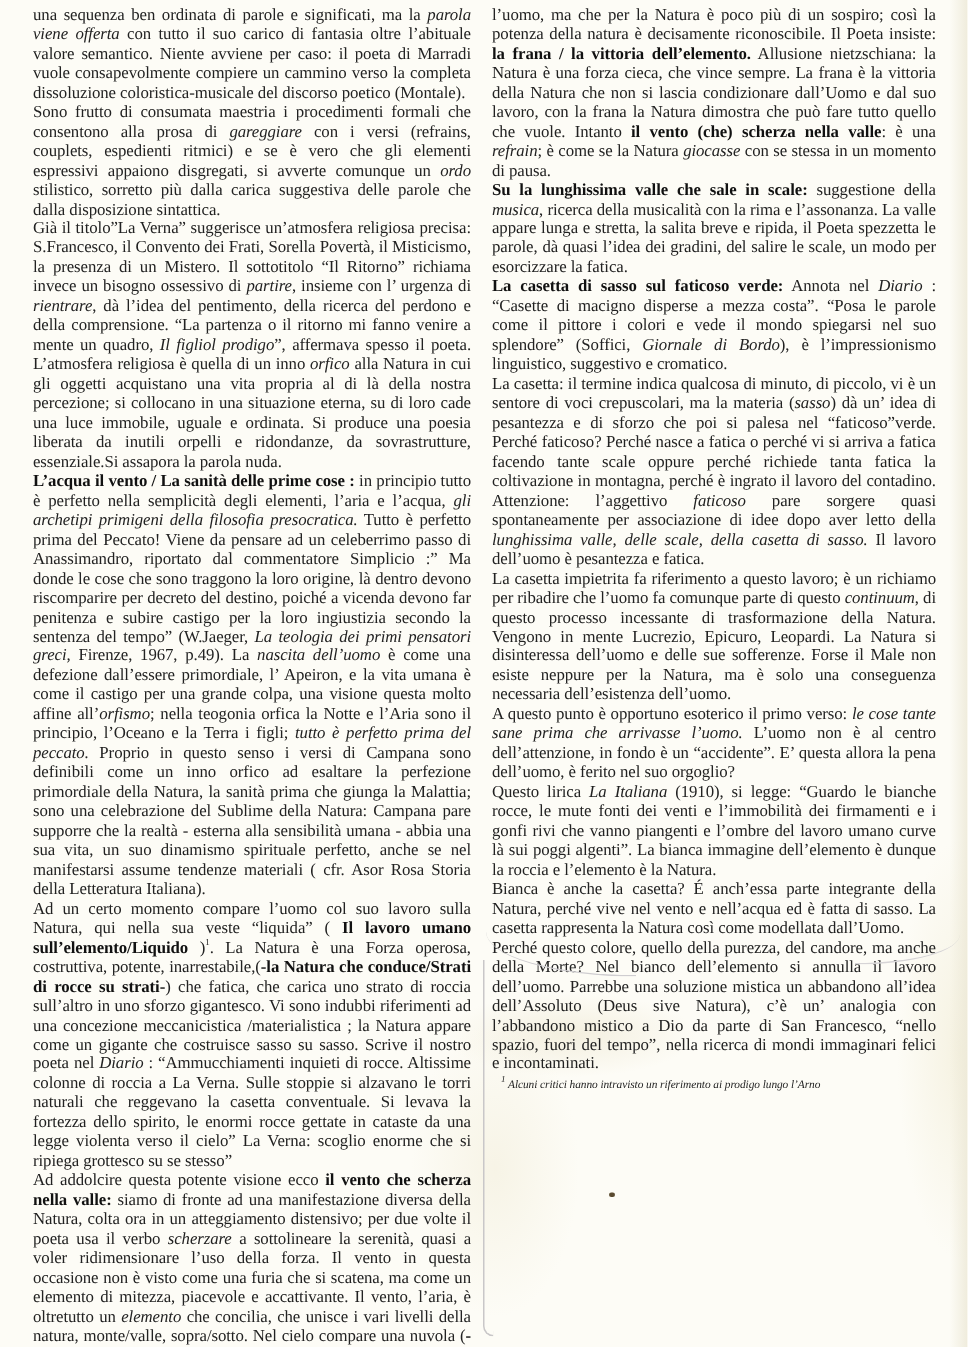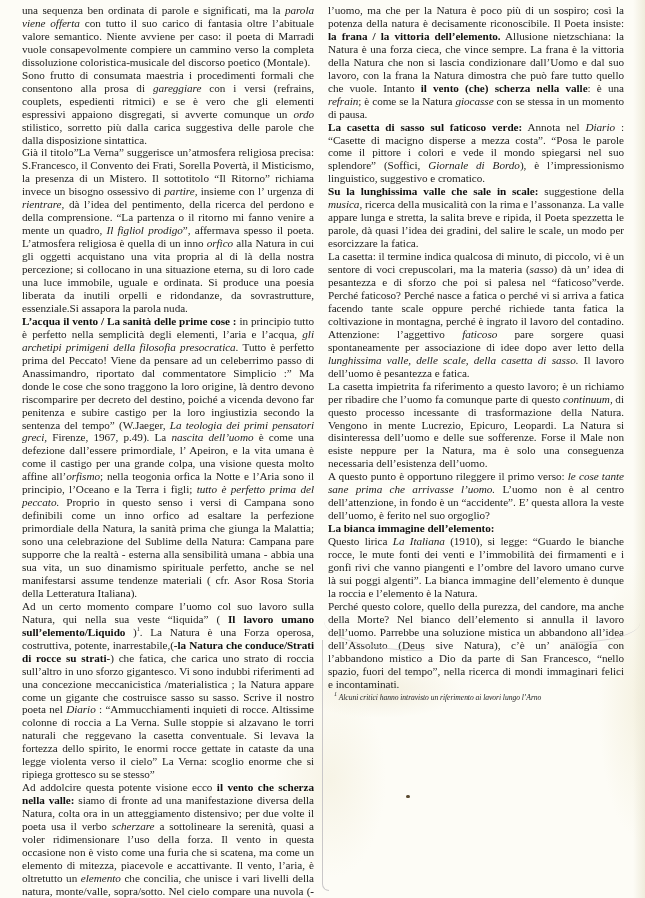--- a/index.html
+++ b/index.html
@@ -54,28 +54,28 @@
   <div class="col col-left" id="col-left">
       <p><span>una sequenza ben ordinata di parole e significati, ma la </span><i>parola viene offerta</i><span> con tutto il suo carico di fantasia oltre l’abituale valore semantico. Niente avviene per caso: il poeta di Marradi vuole consapevolmente compiere un cammino verso la completa dissoluzione coloristica-musicale del discorso poetico (Montale).</span></p>
       <p><span>Sono frutto di consumata maestria i procedimenti formali che consentono alla prosa di </span><i>gareggiare</i><span> con i versi (refrains, couplets, espedienti ritmici) e se è vero che gli elementi espressivi  appaiono  disgregati, si avverte comunque un </span><i>ordo</i><span> stilistico, sorretto più dalla carica suggestiva  delle parole che dalla disposizione sintattica.</span></p>
       <p><span>Già il titolo”La Verna” suggerisce un’atmosfera religiosa precisa: S.Francesco, il Convento dei Frati, Sorella Povertà, il Misticismo, la presenza di un Mistero. Il sottotitolo “Il Ritorno” richiama invece un bisogno ossessivo di </span><i>partire</i><span>, insieme con l’ urgenza di </span><i>rientrare</i><span>, dà l’idea del pentimento, della ricerca del perdono e della comprensione. “La partenza o il ritorno mi fanno venire a mente un quadro, </span><i>Il figliol prodigo</i><span>”, affermava  spesso il poeta. L’atmosfera religiosa è quella di un inno </span><i>orfico</i><span> alla Natura in cui gli oggetti acquistano una vita propria al di là della nostra percezione; si collocano in una situazione eterna, su di loro cade una luce immobile, uguale e ordinata. Si produce una poesia liberata da inutili orpelli e ridondanze, da sovrastrutture, essenziale.Si assapora la parola nuda.</span></p>
       <p><b>L’acqua il vento / La sanità delle prime cose :</b><span> in principio tutto è perfetto nella semplicità degli elementi, l’aria e l’acqua, </span><i>gli archetipi primigeni della filosofia presocratica.</i><span> Tutto è perfetto prima del Peccato! Viene da pensare ad un celeberrimo passo di Anassimandro, riportato dal commentatore Simplicio :” Ma donde le cose che sono traggono la loro origine, là dentro devono riscomparire per decreto del destino, poiché a vicenda devono far penitenza e subire castigo per la loro ingiustizia secondo la sentenza del tempo” (W.Jaeger, </span><i>La teologia dei primi pensatori greci,</i><span> Firenze, 1967, p.49). La </span><i>nascita dell’uomo</i><span> è come una defezione dall’essere primordiale, l’ Apeiron, e la vita umana è come il castigo per una grande colpa, una visione questa  molto affine all’</span><i>orfismo</i><span>; nella teogonia orfica la Notte e l’Aria sono il principio, l’Oceano e la Terra i figli; </span><i>tutto è perfetto prima del peccato.</i><span> Proprio in questo senso i versi di Campana sono definibili come un inno orfico ad esaltare la perfezione primordiale della Natura, la sanità prima che giunga la Malattia; sono una celebrazione del Sublime della Natura: Campana pare supporre che la realtà - esterna alla sensibilità umana - abbia una sua vita, un suo dinamismo spirituale perfetto, anche se nel manifestarsi assume tendenze materiali ( cfr. Asor Rosa Storia della Letteratura Italiana).</span></p>
       <p><span>Ad un certo momento compare l’uomo col suo lavoro sulla Natura, qui nella sua veste “liquida” ( </span><b>Il lavoro umano sull’elemento/Liquido</b><span> )</span><sup>1</sup><span>.  La Natura è una Forza operosa, costruttiva, potente, inarrestabile,(</span><b>-la Natura che conduce/Strati di rocce su strati-</b><span>) che fatica, che carica uno strato di roccia sull’altro in uno sforzo gigantesco. Vi sono indubbi riferimenti ad una concezione meccanicistica /materialistica ; la Natura appare come un gigante che costruisce sasso su sasso. Scrive il nostro poeta nel </span><i>Diario</i><span> : “Ammucchiamenti inquieti di rocce. Altissime colonne di roccia a La Verna. Sulle stoppie si alzavano le torri naturali che reggevano la casetta conventuale. Si levava la fortezza dello spirito, le enormi rocce gettate in cataste da una legge violenta verso il cielo” La Verna: scoglio enorme che si ripiega grottesco su se stesso”</span></p>
       <p><span>Ad addolcire questa potente visione ecco </span><b>il vento che scherza nella valle:</b><span> siamo di fronte ad una manifestazione diversa della Natura, colta ora in un atteggiamento distensivo; per due volte il poeta usa il verbo </span><i>scherzare</i><span> a sottolineare la serenità, quasi a voler ridimensionare l’uso della forza. Il vento in questa occasione non è visto come una furia che si scatena, ma come un elemento di mitezza, piacevole e accattivante. Il vento, l’aria, è oltretutto un </span><i>elemento</i><span> che concilia, che unisce i vari livelli della natura, monte/valle, sopra/sotto. Nel cielo compare una nuvola (</span><b>-ed ombra del vento la nuvola-</b><span>). Questo è linguaggio esoterico: la nuvola è l’ombra del vento, quasi la sua apparenza visibile, la manifestazione concreta della esistenza reale del vento di per sé impalpabile, diverso dagli altri elementi naturali. Forse nell’idea di ombra c’è una connotazione negativa, il poeta forse vede nella nuvola  il sintomo della malattia. </span></p>
     </div>
   <div class="col col-right" id="col-right">
   <p><span>l’uomo, ma che per la Natura è poco più di un sospiro; così la potenza della natura è decisamente riconoscibile. Il Poeta insiste: </span><b>la frana / la vittoria dell’elemento.</b><span> Allusione nietzschiana: la Natura è una forza cieca, che vince sempre. La frana è la vittoria della Natura che non si lascia condizionare dall’Uomo e dal suo lavoro, con la frana la Natura dimostra che può fare tutto quello che vuole. Intanto </span><b>il vento (che) scherza nella valle</b><span>: è una </span><i>refrain</i><span>; è come se la Natura </span><i>giocasse</i><span> con se stessa in un momento di pausa.</span></p>
+      <p><b>Su la lunghissima valle che sale in scale:</b><span> suggestione della </span><i>musica</i><span>,  ricerca della musicalità con la rima e l’assonanza. La valle appare lunga e stretta, la salita breve e ripida, il Poeta spezzetta le parole, dà quasi l’idea dei gradini, del salire le scale, un modo per esorcizzare la fatica.</span></p>
       <p><b>La casetta di sasso sul faticoso verde:</b><span> Annota nel </span><i>Diario</i><span> : “Casette di macigno disperse a mezza costa”. “Posa le parole come il pittore i colori e vede il mondo spiegarsi nel suo splendore” (Soffici, </span><i>Giornale di Bordo</i><span>), è l’impressionismo linguistico, suggestivo e cromatico.</span></p>
-      <p><b>Su la lunghissima valle che sale in scale:</b><span> suggestione della </span><i>musica</i><span>,  ricerca della musicalità con la rima e l’assonanza. La valle appare lunga e stretta, la salita breve e ripida, il Poeta spezzetta le parole, dà quasi l’idea dei gradini, del salire le scale, un modo per esorcizzare la fatica.</span></p>
       <p><span>La casetta: il termine indica qualcosa di minuto, di piccolo, vi è un sentore di voci crepuscolari, ma la materia (</span><i>sasso</i><span>) dà un’ idea di pesantezza e di sforzo che poi si palesa nel “faticoso”verde. Perché faticoso? Perché nasce a fatica o perché vi si arriva a fatica facendo tante scale oppure perché richiede tanta fatica la coltivazione in montagna, perché è ingrato il lavoro del contadino. Attenzione: l’aggettivo </span><i>faticoso</i><span> pare sorgere quasi spontaneamente per associazione di idee dopo aver letto della </span><i>lunghissima valle, delle scale, della casetta di sasso.</i><span> Il lavoro dell’uomo è pesantezza e fatica.</span></p>
       <p><span>La casetta impietrita fa riferimento a questo lavoro; è un richiamo per ribadire che l’uomo fa comunque parte di questo </span><i>continuum</i><span>, di questo processo incessante di trasformazione della Natura. Vengono in mente Lucrezio, Epicuro, Leopardi. La Natura si disinteressa dell’uomo e delle sue sofferenze. Forse il Male non esiste neppure per la Natura, ma è solo una conseguenza necessaria dell’esistenza dell’uomo.</span></p>
-      <p><span>A questo punto è opportuno rileggere il primo verso: </span><i>le cose tante sane prima che arrivasse l’uomo.</i><span> L’uomo non è al centro dell’attenzione, in fondo è un “accidente”. E’ questa allora la veste dell’uomo, è ferito nel suo orgoglio?</span></p>
-      <p><b>La bianca immagine dell’elemento:</b></p>
+      <p><span>A questo punto è opportuno esoterico il primo verso: </span><i>le cose tante sane prima che arrivasse l’uomo.</i><span> L’uomo non è al centro dell’attenzione, in fondo è un “accidente”. E’ questa allora la pena dell’uomo, è ferito nel suo orgoglio?</span></p>
       <p><span>Questo lirica </span><i>La Italiana</i><span> (1910), si legge: “Guardo le bianche rocce, le mute fonti dei venti e l’immobilità dei firmamenti e i gonfi rivi che vanno piangenti e l’ombre del lavoro umano curve là sui poggi algenti”. La bianca immagine dell’elemento è dunque la roccia e l’elemento è la Natura.</span></p>
+      <p><span>Bianca è anche la casetta? É anch’essa parte integrante della Natura, perché vive nel vento e nell’acqua ed è fatta di sasso. La casetta rappresenta  la Natura così come modellata dall’Uomo.</span></p>
       <p><span>Perché questo colore, quello della purezza, del candore, ma anche della Morte? Nel bianco dell’elemento si annulla il lavoro dell’uomo. Parrebbe una soluzione mistica un abbandono all’idea dell’Assoluto (Deus sive Natura), c’è un’ analogia con l’abbandono mistico a Dio da parte di San Francesco, “nello spazio, fuori del tempo”, nella ricerca di mondi immaginari felici e incontaminati.</span></p>
-  <p class="footnote"><sup>1</sup> <span>Alcuni critici hanno intravisto un riferimento ai  lavori lungo l’Arno</span></p>
+  <p class="footnote"><sup>1</sup> <span>Alcuni critici hanno intravisto un riferimento ai  prodigo lungo l’Arno</span></p>
 </div>
   <div class="curve"></div>
   <div class="curve2"></div>
   <div class="edge-line"></div>
   <div class="speck"></div>
   <div class="right-shade"></div>
 </div>
 
 </body></html>

